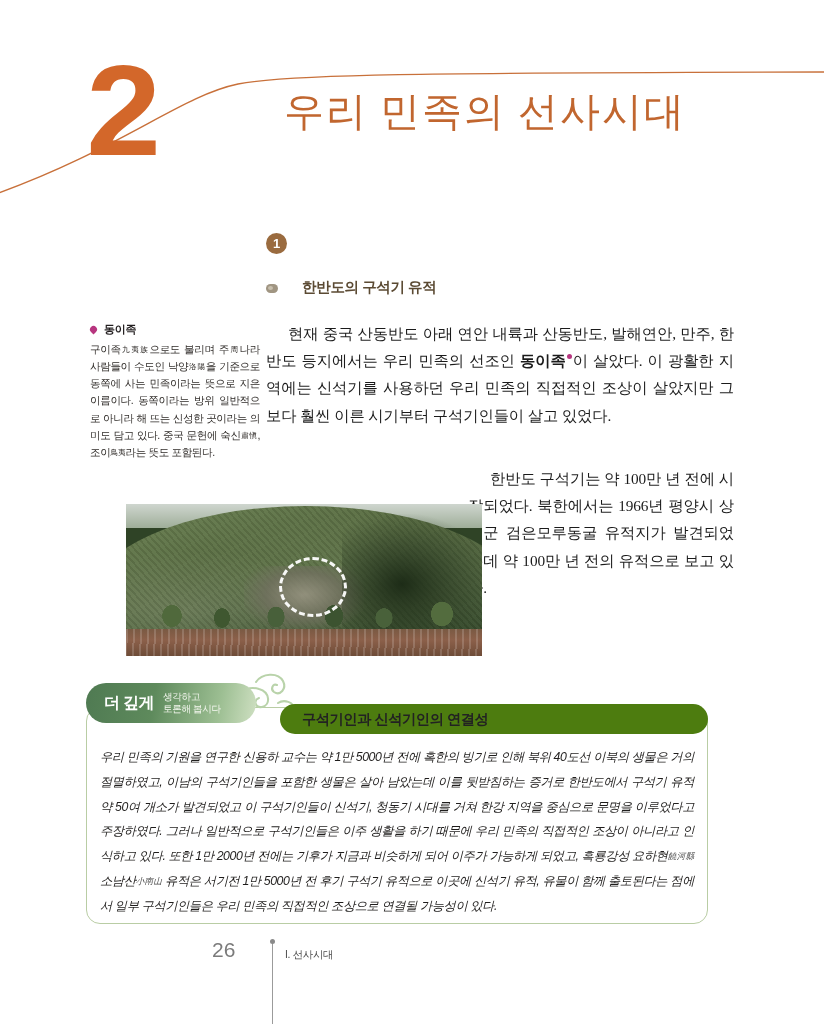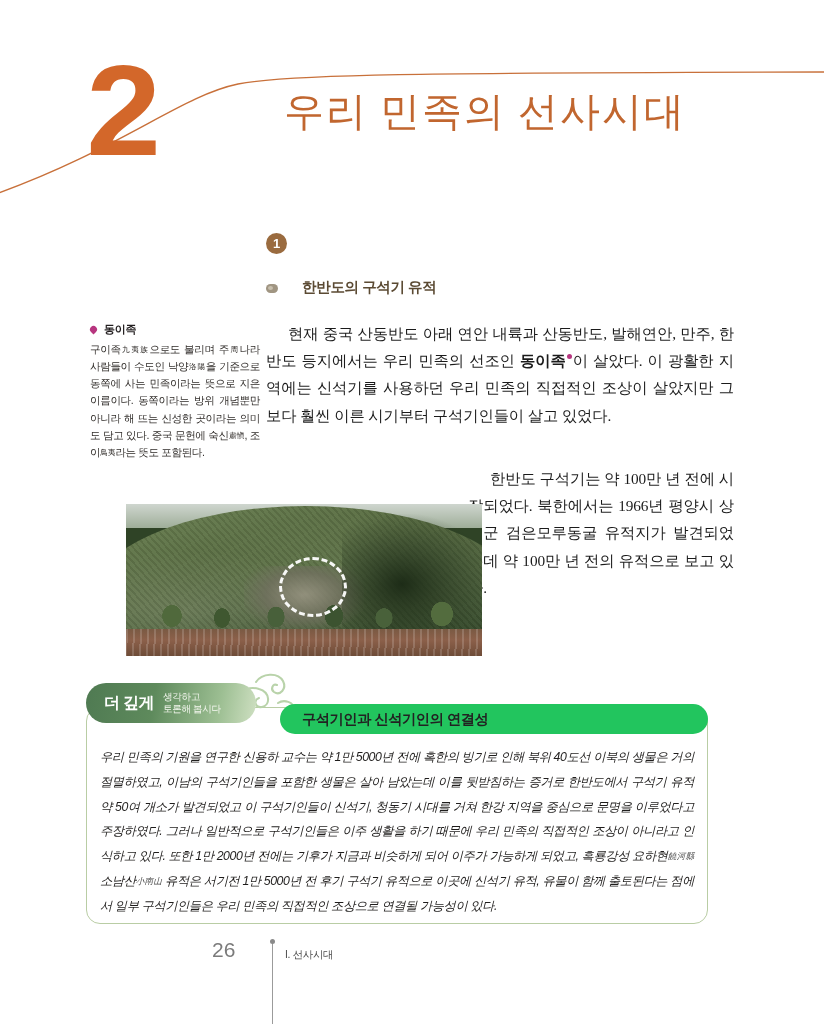--- a/index.html
+++ b/index.html
@@ -305,21 +305,21 @@
     width: 622px; height: 217px;
     border: 1.2px solid #b9cda4;
     border-radius: 14px;
     background: #ffffff;
     z-index: 1;
   }
   #deeper-title-bar {
     position: absolute;
     left: 194px; top: 21px;
     width: 428px; height: 30px;
-    background: #22c55e;
+    background: #4d7c0f;
     border-radius: 15px;
     display: flex;
     align-items: center;
     padding-left: 22px;
     z-index: 3;
   }
   #deeper-title {
     font-size: 14.2px;
     font-weight: 700;
     color: #222;
@@ -395,21 +395,21 @@
   <span class="sub-bullet"></span>
   <span class="sub-title">한반도의 구석기 유적</span>
 </div>
 
 <div id="side-note">
   <div id="side-note-title">
     <span class="note-dot"></span>
     <span>동이족</span>
   </div>
   <div id="side-note-body">
-    <span>구이족</span><span class="hanja">九夷族</span><span>으로도 불리며 주</span><span class="hanja">周</span><span>나라 사람들이 수도인 낙양</span><span class="hanja">洛陽</span><span>을 기준으로 동쪽에 사는 민족이라는 뜻으로 지은 이름이다. 동쪽이라는 방위 개념뿐만 아니라 해 뜨는 신성한 곳이라는 의미도 담고 있다. 중국 문헌에 숙신</span><span class="hanja">肅愼</span><span>, 조이</span><span class="hanja">鳥夷</span><span>라는 뜻도 포함된다.</span>
+    <span>구이족</span><span class="hanja">九夷族</span><span>으로도 불리며 주</span><span class="hanja">周</span><span>나라 사람들이 수도인 낙양</span><span class="hanja">洛陽</span><span>을 기준으로 동쪽에 사는 민족이라는 뜻으로 지은 이름이다. 동쪽이라는 방위 일반적으로 아니라 해 뜨는 신성한 곳이라는 의미도 담고 있다. 중국 문헌에 숙신</span><span class="hanja">肅愼</span><span>, 조이</span><span class="hanja">鳥夷</span><span>라는 뜻도 포함된다.</span>
   </div>
 </div>
 
 <div id="para-1" class="body-serif"><span>현재 중국 산동반도 아래 연안 내륙과 산동반도, 발해연안, 만주, 한반도 등지에서는 우리 민족의 선조인 </span><b>동이족</b><span class="ref-dot"></span><span>이 살았다. 이 광활한 지역에는 신석기를 사용하던 우리 민족의 직접적인 조상이 살았지만 그 보다 훨씬 이른 시기부터 구석기인들이 살고 있었다.</span></div>
 
 <div id="para-2" class="body-serif">한반도 구석기는 약 100만 년 전에 시작되었다. 북한에서는 1966년 평양시 상원군 검은모루동굴 유적지가 발견되었는데 약 100만 년 전의 유적으로 보고 있다.</div>
 
 <figure id="photo-figure">
   <div id="photo">
     <div class="sky"></div>

